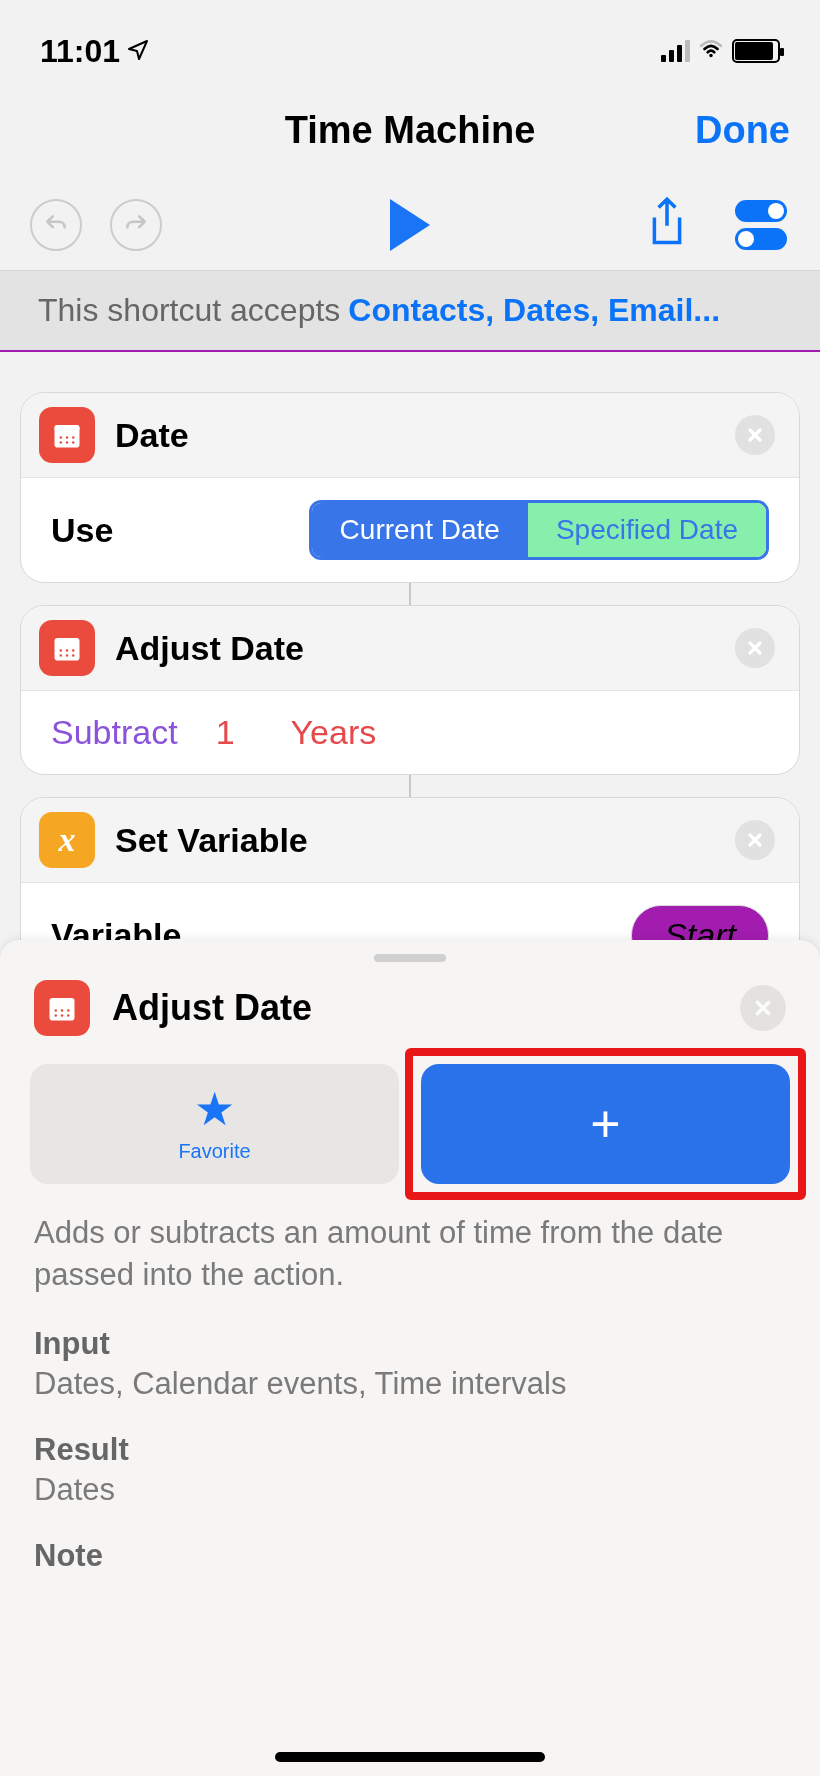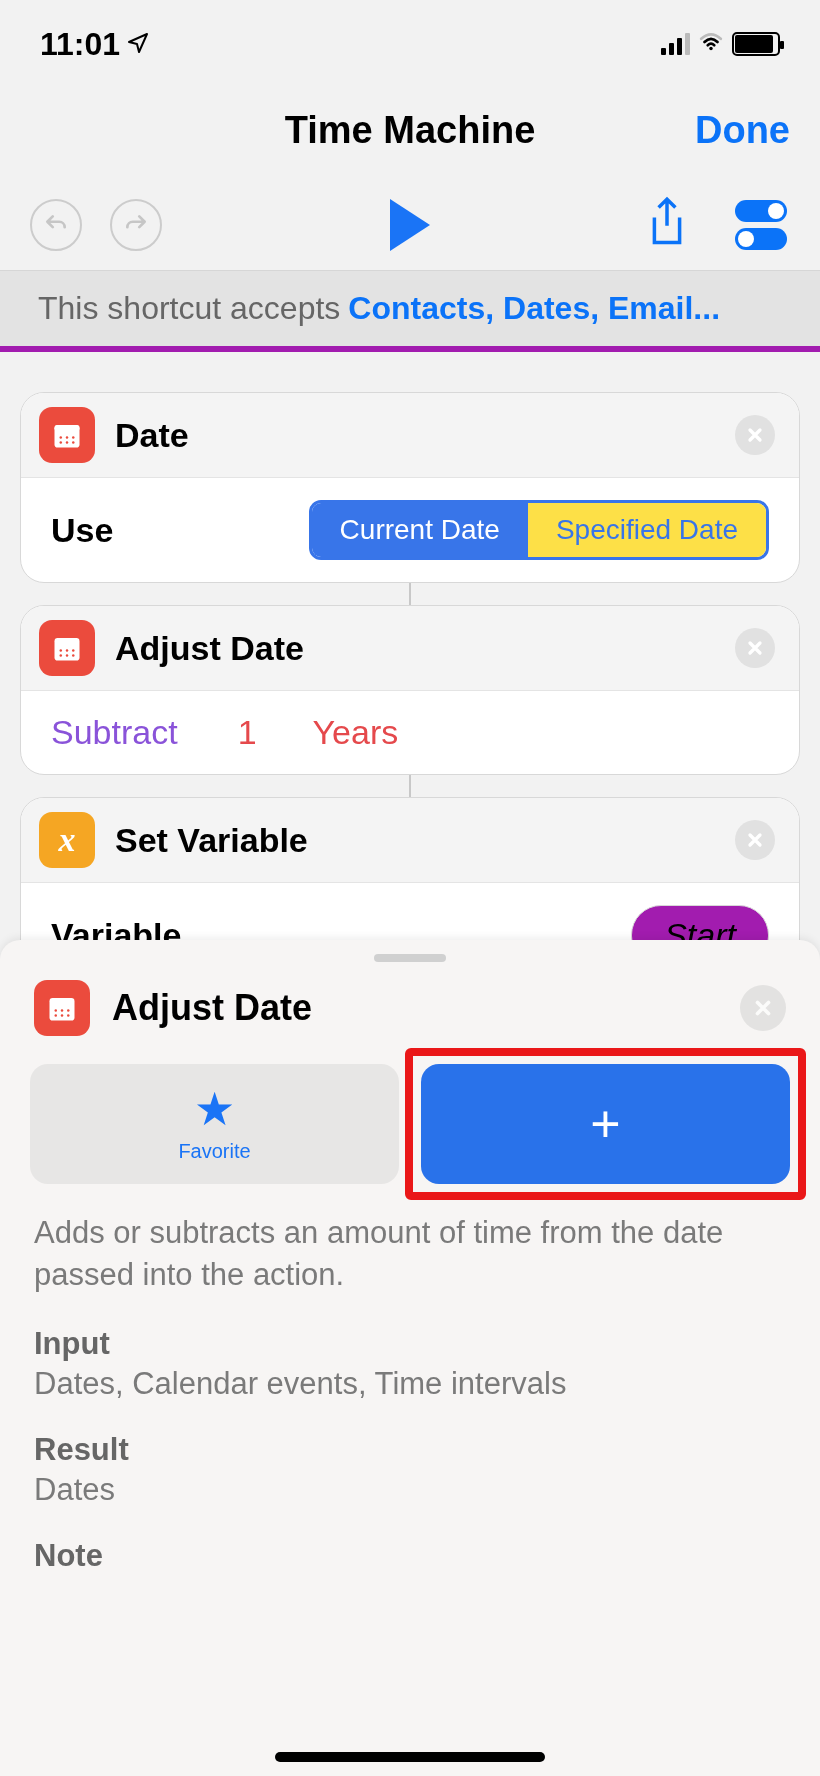--- a/index.html
+++ b/index.html
@@ -1,18 +1,18 @@
 <!DOCTYPE html>
 <html><head>
 <meta charset="utf-8">
 <style>
   * { box-sizing: border-box; margin: 0; padding: 0; }
   html, body { width: 820px; height: 1776px; font-family: -apple-system, "Helvetica Neue", Arial, sans-serif; background: #f2f2f2; color: #000; overflow: hidden; position: relative;}
   
-  .status-bar { position: absolute; top: 9px; left: 0; width: 100%; height: 70px; display: flex; align-items: center; justify-content: space-between; padding: 0 40px; gap: 36px; }
+  .status-bar { position: absolute; top: 16px; left: 0; width: 100%; height: 70px; display: flex; align-items: center; justify-content: space-between; padding: 0 40px; gap: 36px; }
   .status-time { font-size: 32px; font-weight: 600; display:flex; align-items:center; gap:6px;}
   .status-right { display: flex; align-items: center; gap: 8px; }
   .signal-bars { display:flex; align-items:flex-end; gap:3px; height:22px;}
   .signal-bars span { width:5px; background:#000; border-radius:1px;}
   .signal-bars span:nth-child(1){height:7px;}
   .signal-bars span:nth-child(2){height:12px;}
   .signal-bars span:nth-child(3){height:17px;}
   .signal-bars span:nth-child(4){height:22px; background:#bbb;}
   .wifi-icon svg { width:26px; height:26px; }
   .battery { width:48px; height:24px; border:2px solid #000; border-radius:5px; position:relative; }
@@ -30,43 +30,43 @@
   .play-triangle { width:0; height:0; border-left:40px solid #1a74f6; border-top:26px solid transparent; border-bottom:26px solid transparent;}
   .tb-right { margin-left:auto; display:flex; gap:42px; align-items:center;}
   .share-icon { color:#0b73f8; }
   .share-icon svg { width:46px; height:56px; stroke:#0b73f8; fill:none; stroke-width:2.5;}
   .toggle-btn { width:58px; height:52px; display:flex; flex-direction:column; gap:6px; align-items:center; justify-content:center;}
   .toggle-pill { width:52px; height:22px; border-radius:11px; background:#0b73f8; position:relative;}
   .toggle-pill .knob{position:absolute; width:16px; height:16px; background:#fff; border-radius:50%; top:3px;}
   .toggle-pill .k-right{right:3px;}
   .toggle-pill .k-left{left:3px;}
   
-  .accepts-bar { position:absolute; top:270px; left:0; width:100%; height:82px; background:#e3e3e3; border-top:1px solid #d6d6d6; border-bottom:6px solid #a21caf; display:flex; align-items:center; padding:0 38px; font-size:32px; color:#666; white-space:nowrap; overflow:hidden;}
+  .accepts-bar { position:absolute; top:270px; left:0; width:100%; height:82px; background:#e3e3e3; border-top:1px solid #d6d6d6; border-bottom:2px solid #a21caf; display:flex; align-items:center; padding:0 38px; font-size:32px; color:#666; white-space:nowrap; overflow:hidden;}
   .accepts-bar .types { color:#0b73f8; font-weight:600; margin-left:8px;}
   
   .cards { position:absolute; top:392px; left:0; width:100%; padding:0 20px;}
   .card { background:#fff; border:1px solid #d8d8d8; border-radius:24px; overflow:hidden; position:relative;}
   .card-header { display:flex; align-items:center; padding:14px 24px 14px 18px; background:#f4f4f4; border-bottom:1px solid #e4e4e4;}
   .card-icon { width:56px; height:56px; border-radius:13px; display:flex; align-items:center; justify-content:center; margin-right:20px; flex-shrink:0;}
   .icon-red { background:#eb4b3d;}
   .icon-orange { background:#f5a623;}
   .cal-svg{ width:30px; height:30px; fill:#fff;}
   .var-x { color:#fff; font-size:34px; font-style:italic; font-family:serif; font-weight:bold;}
   .card-title { font-size:34px; font-weight:700;}
   .card-close { margin-left:auto; width:40px; height:40px; border-radius:50%; background:#e1e1e1; display:flex; align-items:center; justify-content:center;}
   .card-close svg { width:20px; height:20px; stroke:#fff; stroke-width:4; stroke-linecap:round;}
   .card-body { padding:22px 30px; display:flex; align-items:center; font-size:34px; font-weight:500;gap:28px;}
   .param-label { font-size:34px; font-weight:600;}
   
   .seg { margin-left:auto; display:flex; border:3px solid #3875e9; border-radius:12px; overflow:hidden; height:60px;}
   .seg-opt { display:flex; align-items:center; justify-content:center; padding:0 28px; font-size:28px; font-weight:500;}
   .seg-sel { background:#3875e9; color:#fff;}
-  .seg-unsel { background:#fde047; color:#3875e9;}
-  
-  .tok-purple{color:#8a53d9; font-size:34px; font-weight:500; margin-right:32px;}
+  .seg-unsel { background:#86efac; color:#3875e9;}
+  
+  .tok-purple{color:#8a53d9; font-size:34px; font-weight:500; margin-right:10px;}
   .tok-red{color:#e5494c; font-size:34px; font-weight:500; margin-right:28px;}
   
   .chip { margin-left:auto; background:#a21caf; border:1px solid #d8d8d8; border-radius:30px; padding:10px 32px; font-size:34px; font-weight:500;font-style:italic;}
   
   .connector { width:2px; height:22px; background:#c8c8c8; margin:0 auto;}
   
   .sheet { position:absolute; left:0; width:820px; top:940px; bottom:0; background:#f7f5f4; border-top-left-radius:20px; border-top-right-radius:20px; box-shadow:0 -2px 8px rgba(0,0,0,0.08); padding:14px 0 0 0;}
   .grabber { width:72px; height:8px; background:#d0d0d0; border-radius:4px; margin:0 auto 12px auto;}
   .sheet-header { display:flex; align-items:center; padding:6px 34px 28px 34px;}
   .sheet-close { margin-left:auto; width:46px; height:46px; border-radius:50%; background:#e3e2e1; display:flex; align-items:center; justify-content:center;}

